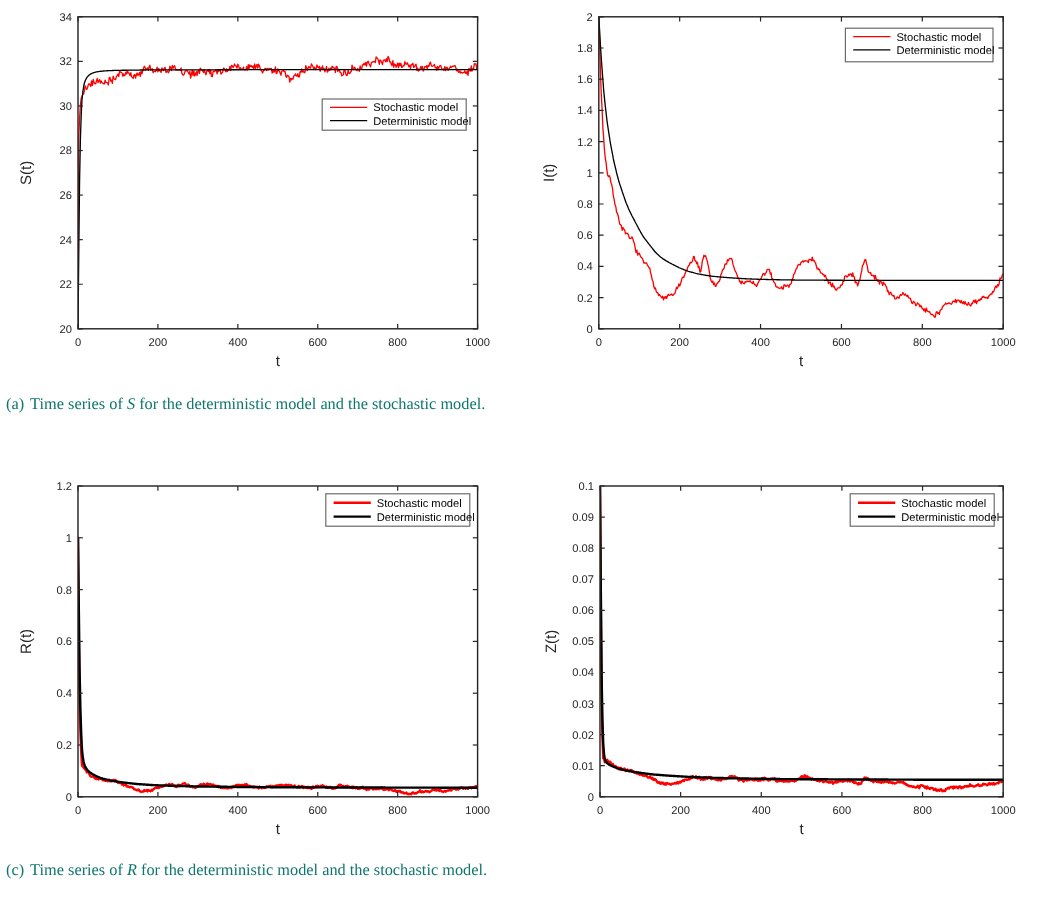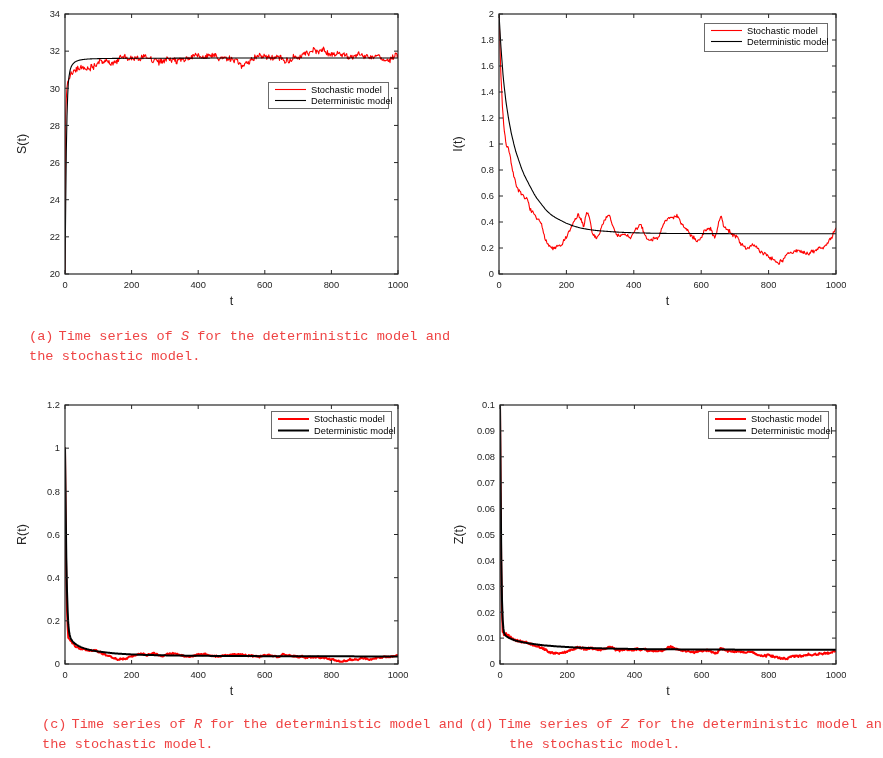--- a/index.html
+++ b/index.html
@@ -3,25 +3,25 @@
 <meta charset="utf-8">
 <style>
   html,body{margin:0;padding:0;background:#fff;}
   #canvas{position:relative;width:883px;height:758px;background:#ffffff;overflow:hidden;
           font-family:"Liberation Sans",sans-serif;}
   .mount{position:absolute;}
   #mount-a{left:0;top:0;}
   #mount-b{left:441px;top:0;}
   #mount-c{left:0;top:390px;}
   #mount-d{left:441px;top:390px;}
-  .caption{position:absolute;font-family:Liberation Mono, monospace;font-size:13.6px;
-           line-height:20px;color:#ef4444;margin-left:24px;}
+  .caption{position:absolute;font-family:Liberation Serif, serif;font-size:13.6px;
+           line-height:20px;color:#0f766e;}
   .cap-a{left:5px;top:327px;width:440px;}
   .cap-b{left:445px;top:327px;width:396px;padding-left:40px;text-indent:-40px;}
-  .cap-c{left:18px;top:715px;width:440px;}
+  .cap-c{left:5px;top:715px;width:440px;}
   .cap-d{left:445px;top:715px;width:396px;padding-left:40px;text-indent:-40px;}
   .cap-label{margin-right:5px;}
   .cap-var{font-style:italic;}
 </style>
 </head>
 <body>
 
 <div id="canvas">
   <div class="mount" id="mount-a"><svg width="441" height="318" viewBox="0 0 441 318">
         <defs>
@@ -318,18 +318,13 @@
   <div class="caption cap-a">
     <span class="cap-label">(a)</span><span>Time series of</span>
     <i class="cap-var">S</i>
     <span>for the deterministic model and the stochastic model.</span>
   </div>
   <div class="caption cap-c">
     <span class="cap-label">(c)</span><span>Time series of</span>
     <i class="cap-var">R</i>
     <span>for the deterministic model and the stochastic model.</span>
   </div>
-  <div class="caption cap-d">
-    <span class="cap-label">(d)</span><span>Time series of</span>
-    <i class="cap-var">Z</i>
-    <span>for the deterministic model and the stochastic model.</span>
-  </div>
 </div>
 
 </body></html>

